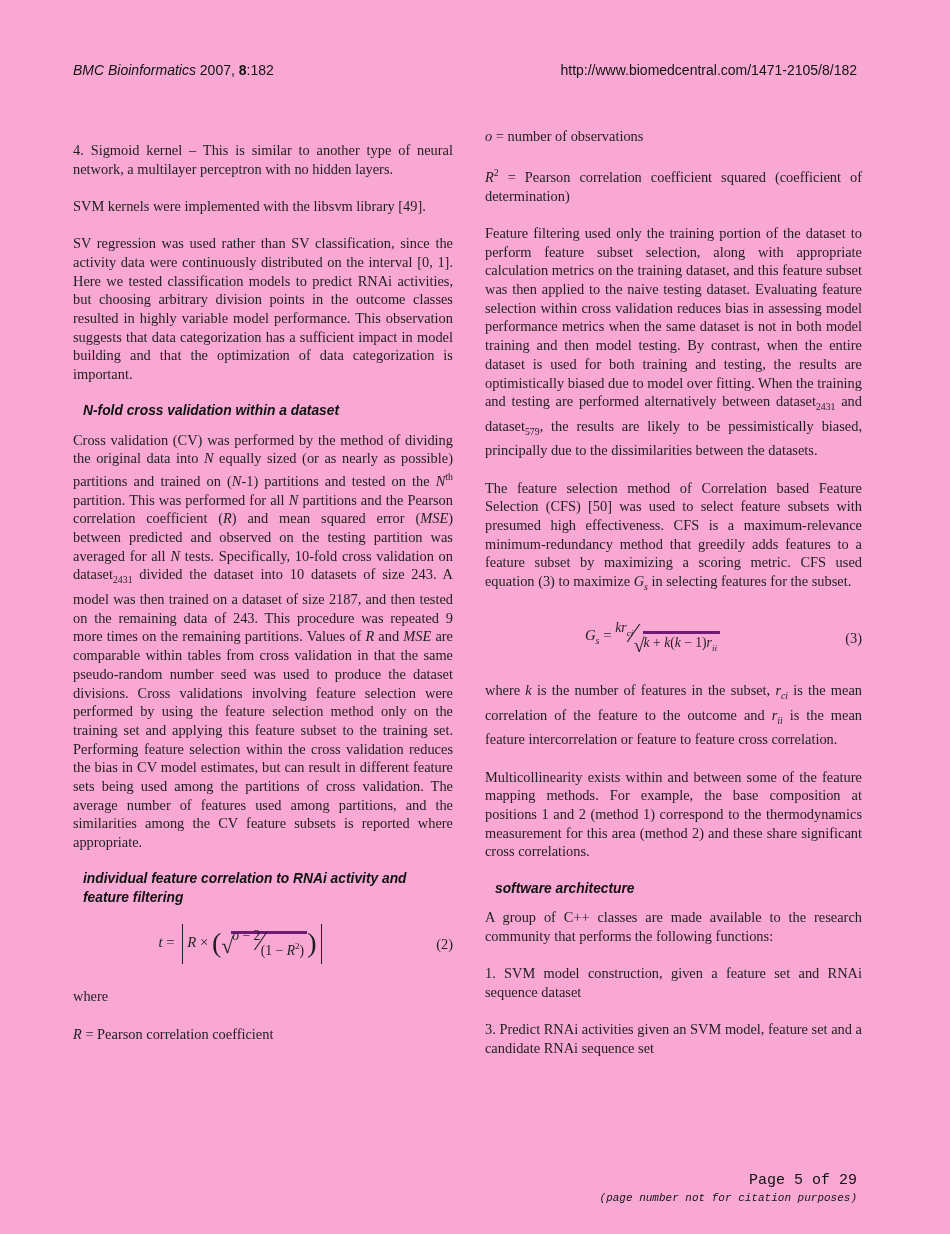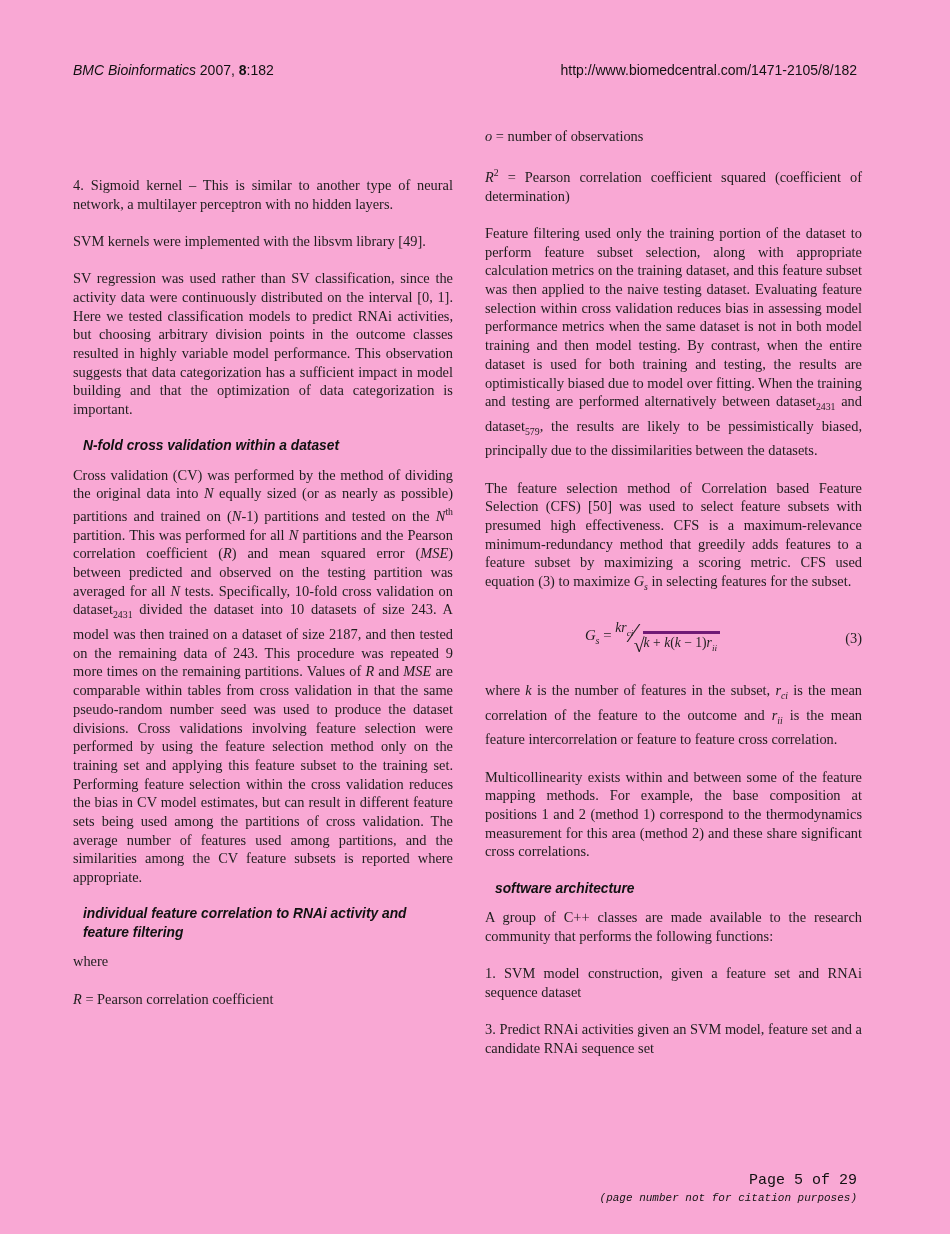--- a/index.html
+++ b/index.html
@@ -60,20 +60,24 @@
 
   <div class="columns">
 
     <div class="col col-left">
       <p>4. Sigmoid kernel – This is similar to another type of neural network, a multilayer perceptron with no hidden layers.</p>
       <p>SVM kernels were implemented with the libsvm library [49].</p>
       <p>SV regression was used rather than SV classification, since the activity data were continuously distributed on the interval [0, 1]. Here we tested classification models to predict RNAi activities, but choosing arbitrary division points in the outcome classes resulted in highly variable model performance. This observation suggests that data categorization has a sufficient impact in model building and that the optimization of data categorization is important.</p>
       <h2 class="sec-heading"><i>N</i>-fold cross validation within a dataset</h2>
       <p>Cross validation (CV) was performed by the method of dividing the original data into <i>N</i> equally sized (or as nearly as possible) partitions and trained on (<i>N</i>-1) partitions and tested on the <i>N</i><sup>th</sup> partition. This was performed for all <i>N</i> partitions and the Pearson correlation coefficient (<i>R</i>) and mean squared error (<i>MSE</i>) between predicted and observed on the testing partition was averaged for all <i>N</i> tests. Specifically, 10-fold cross validation on dataset<sub>2431</sub> divided the dataset into 10 datasets of size 243. A model was then trained on a dataset of size 2187, and then tested on the remaining data of 243. This procedure was repeated 9 more times on the remaining partitions. Values of <i>R</i> and <i>MSE</i> are comparable within tables from cross validation in that the same pseudo-random number seed was used to produce the dataset divisions. Cross validations involving feature selection were performed by using the feature selection method only on the training set and applying this feature subset to the training set. Performing feature selection within the cross validation reduces the bias in CV model estimates, but can result in different feature sets being used among the partitions of cross validation. The average number of features used among partitions, and the similarities among the CV feature subsets is reported where appropriate.</p>
       <h2 class="sec-heading">individual feature correlation to RNAi activity and feature filtering</h2>
+      <div class="equation">
+        <span class="eq-body"><i>t</i>&nbsp;=&nbsp;<span class="vbar"></span><i>R</i>&nbsp;×&nbsp;<span class="bigparen">(</span><span class="rad">√</span><span class="radbar"><span class="frac-top"><i>o</i> − 2</span><span class="bigslash">⁄</span><span class="frac-bot">(1 − <i>R</i><sup>2</sup>)</span></span><span class="bigparen">)</span><span class="vbar"></span></span>
+        <span class="eq-num">(2)</span>
+      </div>
       <p>where</p>
       <p><i>R</i> = Pearson correlation coefficient</p>
     </div>
 
     <div class="col col-right">
       <p><i>o</i> = number of observations</p>
       <p><i>R</i><sup>2</sup> = Pearson correlation coefficient squared (coefficient of determination)</p>
       <p>Feature filtering used only the training portion of the dataset to perform feature subset selection, along with appropriate calculation metrics on the training dataset, and this feature subset was then applied to the naive testing dataset. Evaluating feature selection within cross validation reduces bias in assessing model performance metrics when the same dataset is not in both model training and then model testing. By contrast, when the entire dataset is used for both training and testing, the results are optimistically biased due to model over fitting. When the training and testing are performed alternatively between dataset<sub>2431</sub> and dataset<sub>579</sub>, the results are likely to be pessimistically biased, principally due to the dissimilarities between the datasets.</p>
       <p>The feature selection method of Correlation based Feature Selection (CFS) [50] was used to select feature subsets with presumed high effectiveness. CFS is a maximum-relevance minimum-redundancy method that greedily adds features to a feature subset by maximizing a scoring metric. CFS used equation (3) to maximize <i>G<sub>s</sub></i> in selecting features for the subset.</p>
       <div class="equation">

